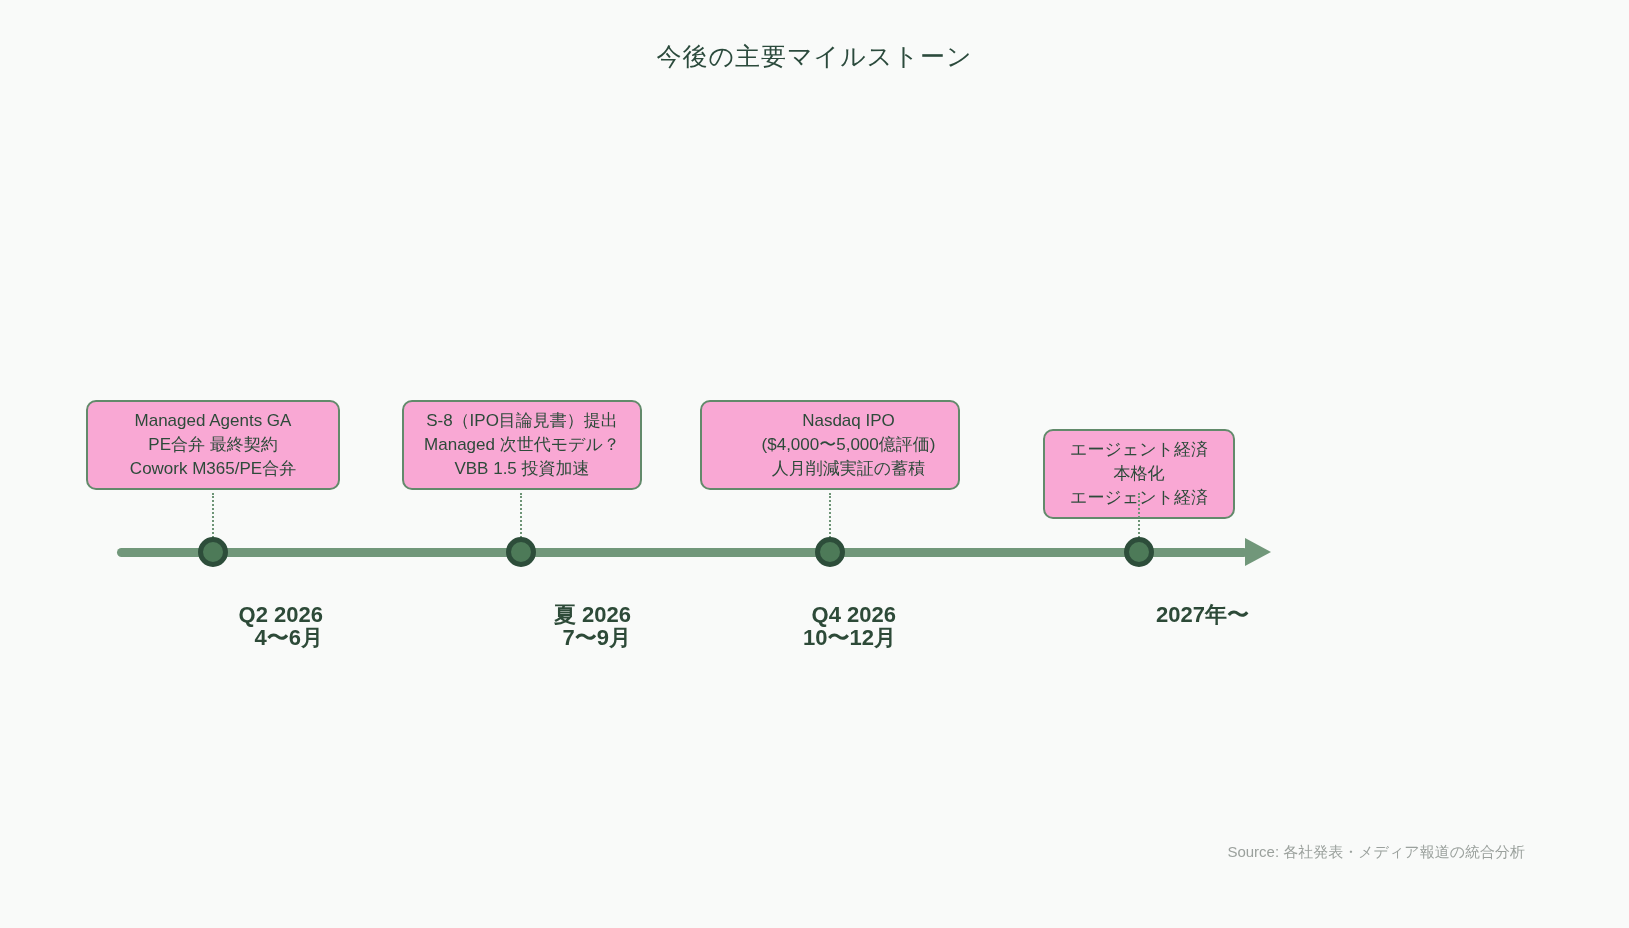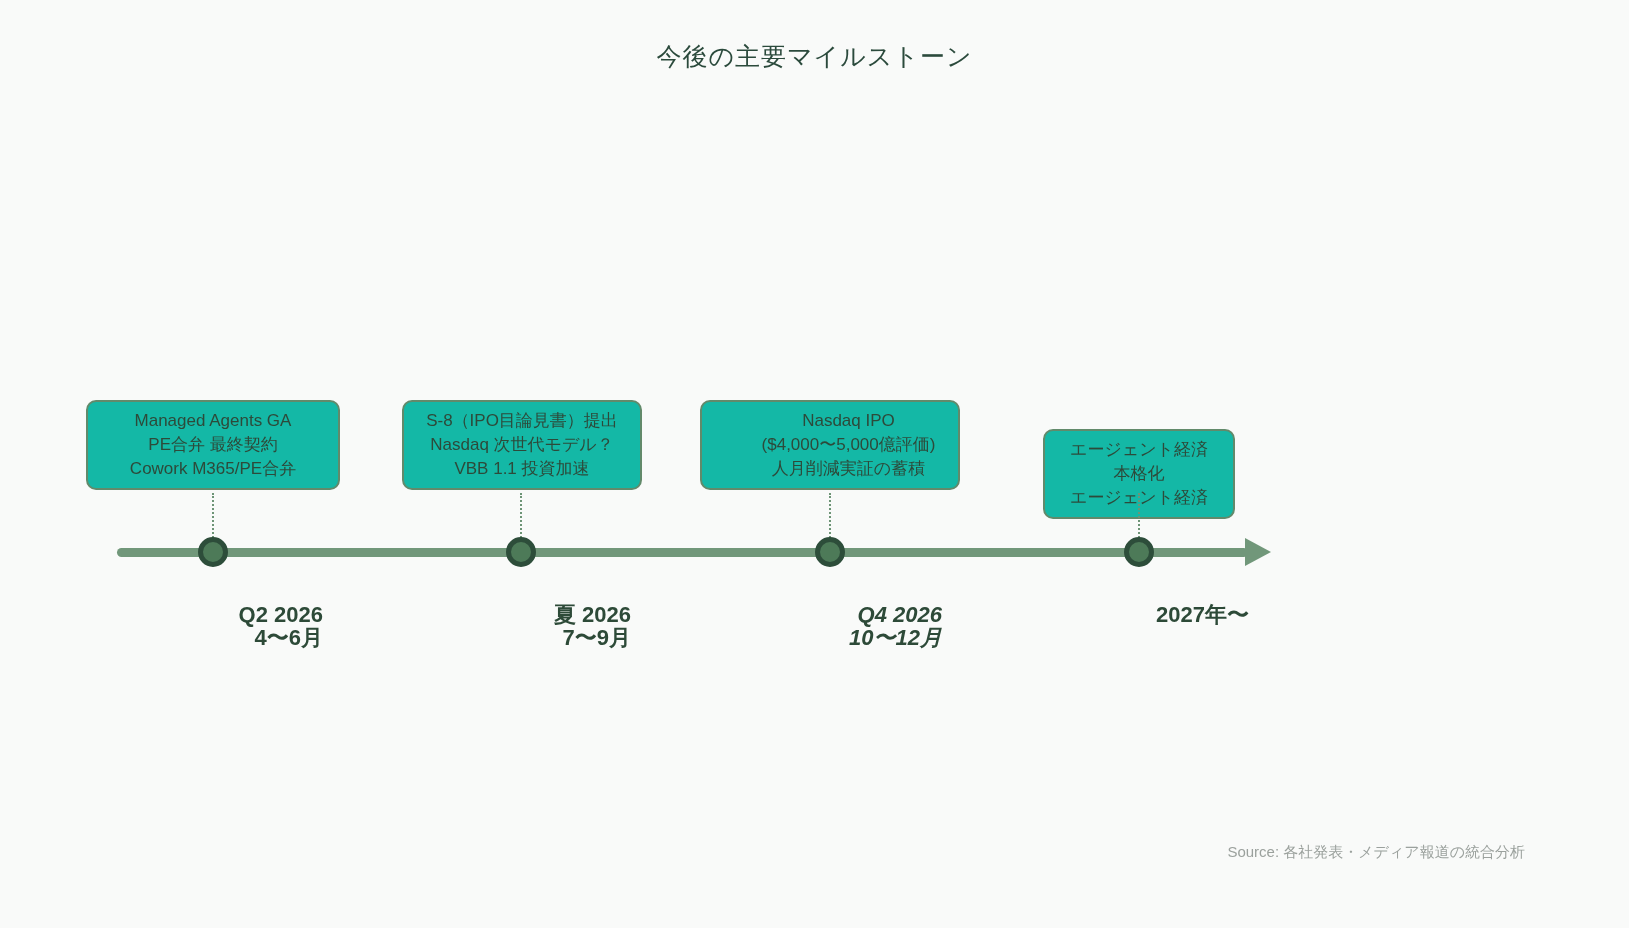--- a/index.html
+++ b/index.html
@@ -22,21 +22,21 @@
     text-align: center;
     font-size: 25px;
     font-weight: normal;
     color: #2b4a3c;
     letter-spacing: 1px;
   }
   .milestone-box {
     position: absolute;
     top: 400px;
     box-sizing: border-box;
-    background: #14b8a6;
+    background: #f9a8d4;
     border: 2px solid #628a6b;
     border-radius: 10px;
     padding: 7px 10px;
     text-align: center;
     color: #2d4a3a;
     font-size: 17px;
     line-height: 24px;
   }
   .box-1 { left: 86px;   width: 254px; }
   .box-2 { left: 402px;  width: 240px; }
@@ -91,21 +91,21 @@
     top: 603px;
     width: 220px;
     text-align: right;
     font-size: 22px;
     font-weight: bold;
     color: #2d4a38;
     line-height: 23px;
   }
   .date-1 { left: 103px; }
   .date-2 { left: 411px; }
-  .date-3 { left: 722px; font-style: italic; }
+  .date-3 { left: 676px; }
   .date-4 { left: 1029px; }
   .source-note {
     position: absolute;
     right: 104px;
     top: 843px;
     font-size: 15px;
     color: #9ba19d;
     text-align: right;
   }
 </style>
@@ -117,22 +117,22 @@
   <div class="title">今後の主要マイルストーン</div>
 
   <div class="milestone-box box-1">
     <div>Managed Agents GA</div>
     <div>PE合弁 最終契約</div>
     <div>Cowork M365/PE合弁</div>
   </div>
 
   <div class="milestone-box box-2">
     <div>S-8（IPO目論見書）提出</div>
-    <div>Nasdaq 次世代モデル？</div>
-    <div>VBB 1.1 投資加速</div>
+    <div>Managed 次世代モデル？</div>
+    <div>VBB 1.5 投資加速</div>
   </div>
 
   <div class="milestone-box box-3">
     <div>Nasdaq IPO</div>
     <div>($4,000〜5,000億評価)</div>
     <div>人月削減実証の蓄積</div>
   </div>
 
   <div class="milestone-box box-4">
     <div>エージェント経済</div>

